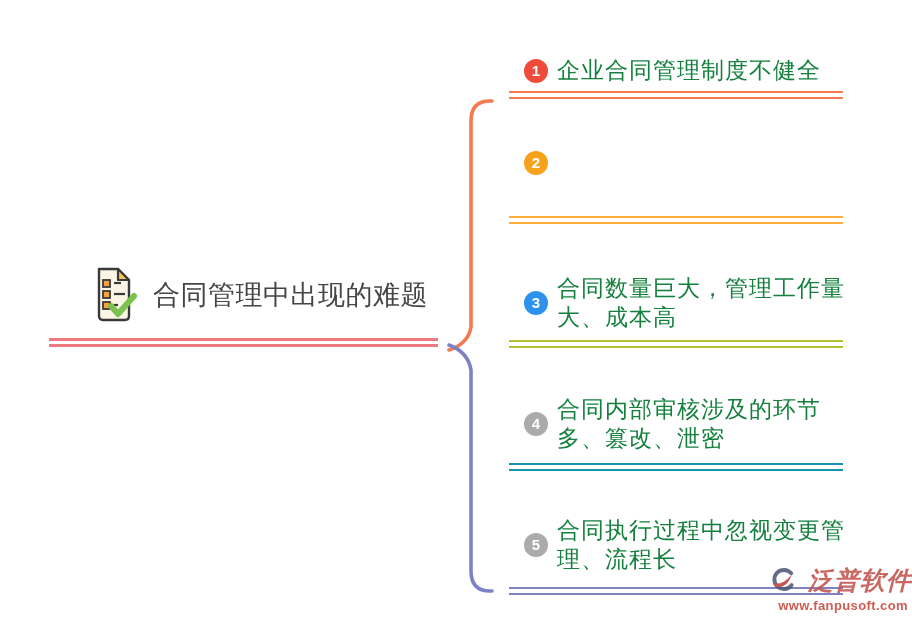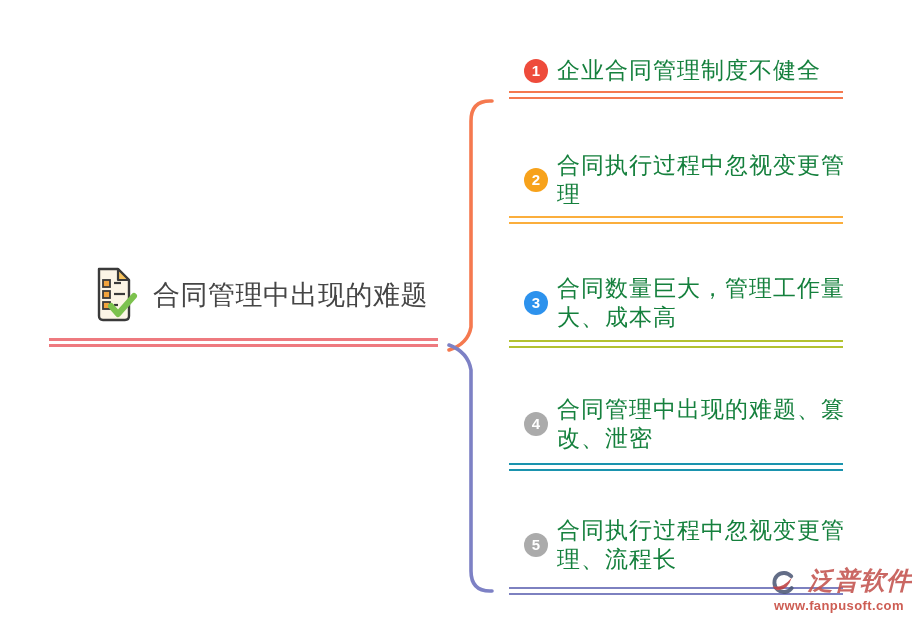--- a/index.html
+++ b/index.html
@@ -45,21 +45,21 @@
   }
   #underline-1{top:91px;}
   #underline-2{top:216px;}
   #underline-3{top:340px;}
   #underline-4{top:463px;}
   #underline-5{top:587px;}
   
   .watermark{
     position:absolute;left:770px;top:564px;width:142px;opacity:0.88;
   }
-  .wm-row{display:flex;align-items:flex-end;gap:12px;}
+  .wm-row{display:flex;align-items:flex-start;gap:12px;}
   .wm-brand{
     font-size:25px;font-weight:bold;font-style:italic;color:#C3534E;
     letter-spacing:1px;white-space:nowrap;
   }
   .wm-url{
     font-size:13px;font-weight:bold;color:#C7473C;letter-spacing:0.4px;
     margin-top:1px;text-align:center;width:138px;
   }
 </style>
 </head>
@@ -89,46 +89,45 @@
   <div id="center-underline" style="border-color: rgb(238, 122, 127);"></div>
 
   <div class="branch" id="branch-row-1">
     <span class="badge" style="background: rgb(238, 75, 59);">1</span>
     <span class="label">企业合同管理制度不健全</span>
   </div>
   <div class="b-underline" id="underline-1" style="border-color: rgb(245, 121, 79);"></div>
 
   <div class="branch" id="branch-row-2">
     <span class="badge" style="background: rgb(247, 162, 27);">2</span>
-    <span class="label">合同执行过程中忽视变更管理</span>
   </div>
   <div class="b-underline" id="underline-2" style="border-color: rgb(251, 174, 60);"></div>
 
   <div class="branch" id="branch-row-3">
     <span class="badge" style="background: rgb(45, 146, 237);">3</span>
     <span class="label">合同数量巨大，管理工作量大、成本高</span>
   </div>
   <div class="b-underline" id="underline-3" style="border-color: rgb(179, 194, 48);"></div>
 
   <div class="branch" id="branch-row-4">
     <span class="badge" style="background: rgb(171, 171, 171);">4</span>
-    <span class="label">合同管理中出现的难题、篡改、泄密</span>
+    <span class="label">合同内部审核涉及的环节多、篡改、泄密</span>
   </div>
   <div class="b-underline" id="underline-4" style="border-color: rgb(26, 147, 174);"></div>
 
   <div class="branch" id="branch-row-5">
     <span class="badge" style="background: rgb(171, 171, 171);">5</span>
     <span class="label">合同执行过程中忽视变更管理、流程长</span>
   </div>
   <div class="b-underline" id="underline-5" style="border-color: rgb(125, 129, 192);"></div>
 
   <div class="watermark">
     <div class="wm-row">
       <svg width="30" height="30" viewBox="0 0 30 30">
         <path d="M 24.5 8.5 A 11 11 0 1 0 25 22" fill="none" stroke="#4E5A77" stroke-width="4.5" stroke-linecap="round"></path>
         <path d="M 3 20 Q 14 23 25 10 Q 21 24 9 24.5 Q 4.5 23.5 3 20 Z" fill="#BF4040"></path>
       </svg>
       <span class="wm-brand" style="color: rgb(195, 83, 78);">泛普软件</span>
     </div>
-    <div class="wm-url" style="color: rgb(199, 71, 60);">www.fanpusoft.com</div>
+    <div class="wm-url" style="color: rgb(199, 71, 60); text-align: right;">www.fanpusoft.com</div>
   </div>
 
 </div>
 
 </body></html>

